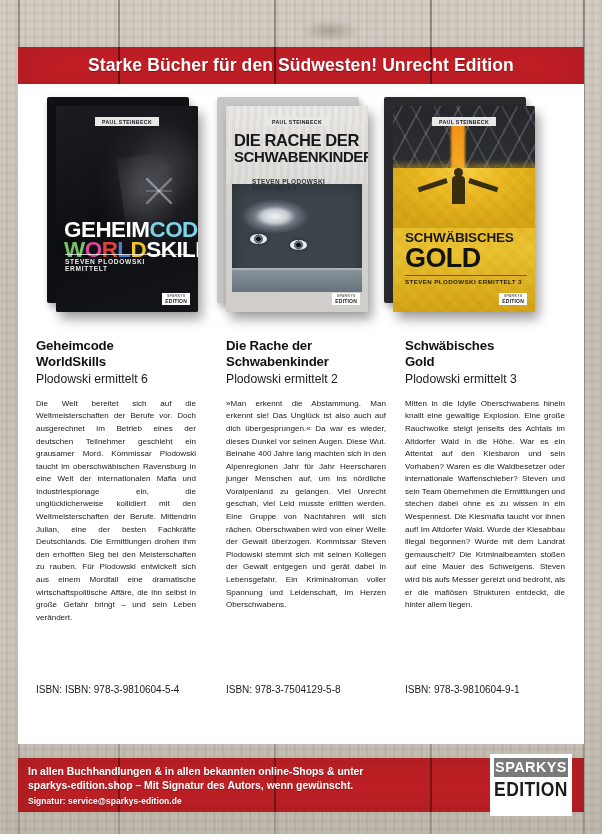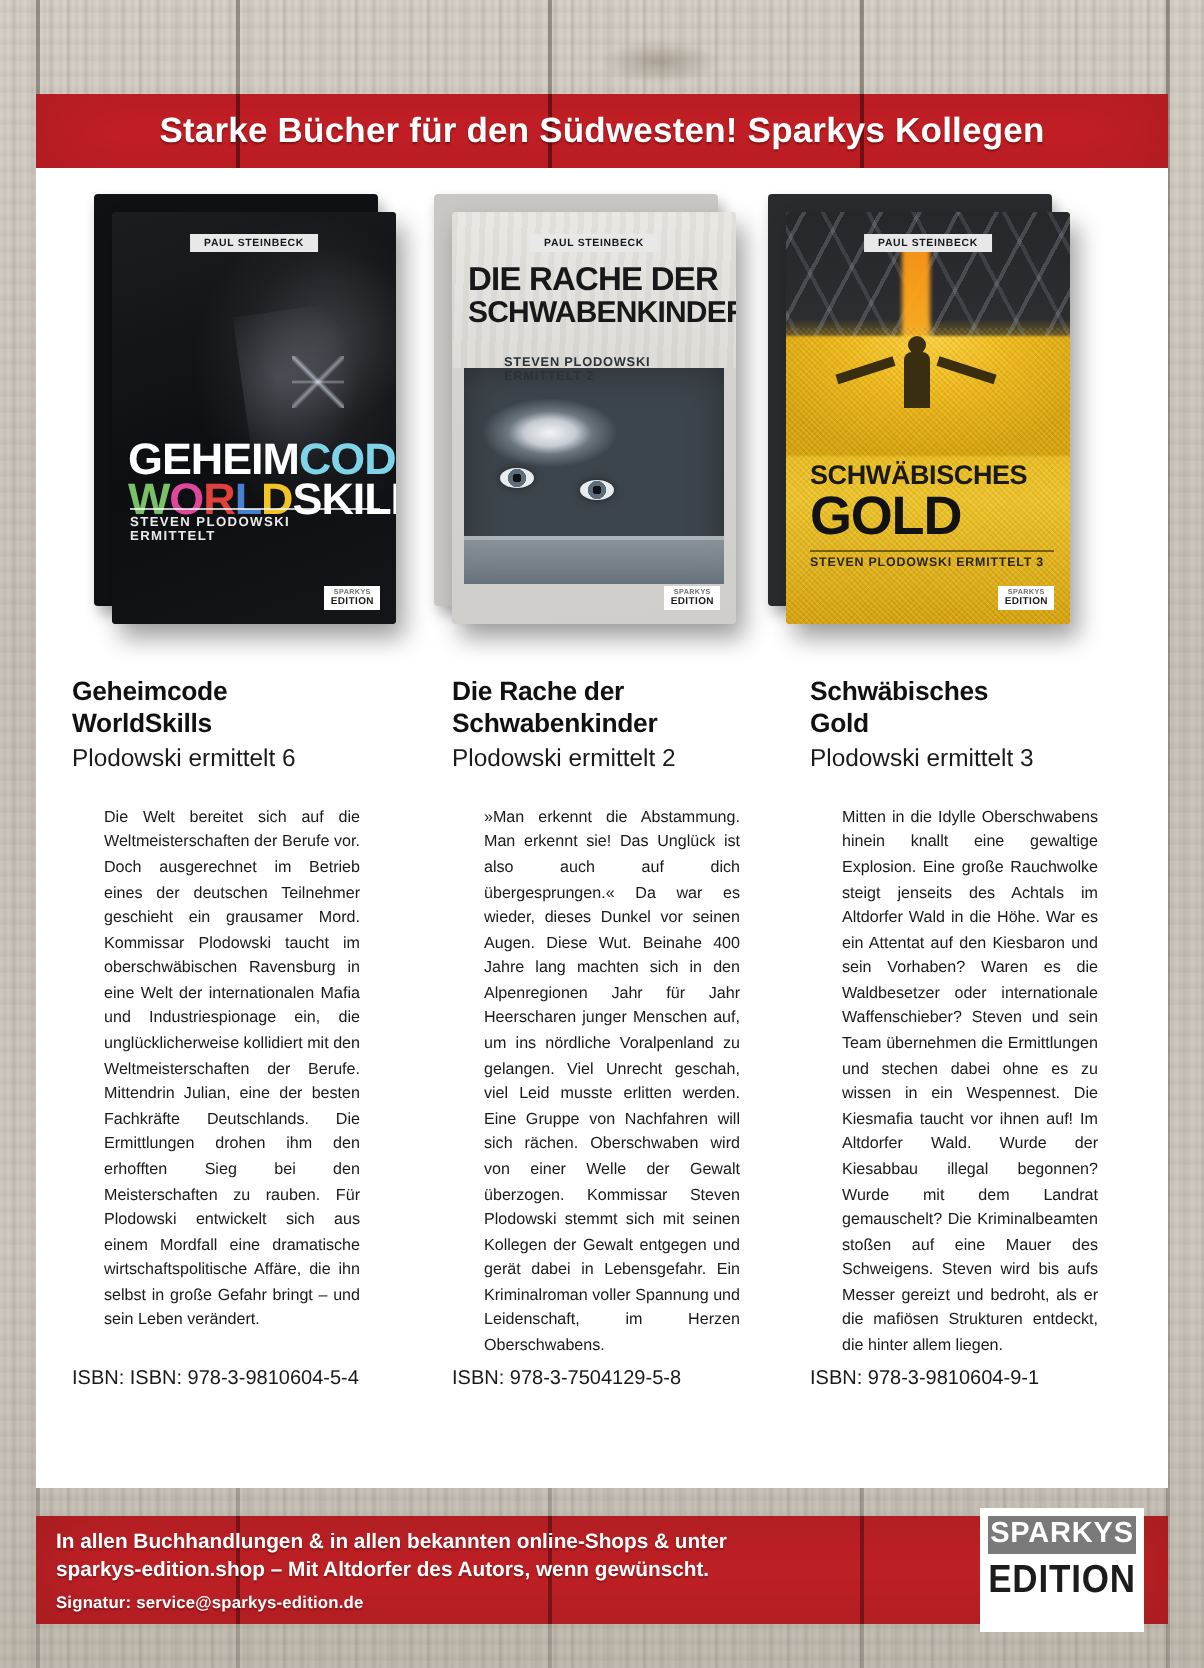--- a/index.html
+++ b/index.html
@@ -434,21 +434,21 @@
     font-size: 12.2px;
     font-weight: normal;
     line-height: 1.2;
     margin: 0 0 11px 0;
   }
   .book-desc {
     color: #1a1a1a;
     font-size: 8.05px;
     line-height: 1.565;
     text-align: justify;
-    margin: 16px;
+    margin: 0;
     hyphens: manual;
   }
   .book-isbn {
     position: absolute;
     top: 345px;
     color: #1a1a1a;
     font-size: 10px;
     line-height: 1.4;
     white-space: nowrap;
   }
@@ -536,21 +536,21 @@
   <div class="plank" style="left:274px;"></div>
   <div class="plank" style="left:430px;"></div>
   <div class="plank" style="left:583px;"></div>
   <div class="knot" style="left:40px;top:700px;width:46px;height:26px;"></div>
   <div class="knot" style="left:300px;top:20px;width:60px;height:22px;"></div>
 
   <div class="top-banner">
     <div class="seam" style="left:100px;"></div>
     <div class="seam" style="left:256px;"></div>
     <div class="seam" style="left:412px;"></div>
-    <div class="top-banner-text">Starke Bücher für den Südwesten! Sparkys Kollegen</div>
+    <div class="top-banner-text">Starke Bücher für den Südwesten! Unrecht Edition</div>
   </div>
 
   <div class="card">
 
     <div class="covers">
 
       <div class="cover-slot c1">
         <div class="stack-back bk1-back"></div>
         <div class="book bk1">
           <div class="face"></div>
@@ -653,21 +653,21 @@
 
     </div>
   </div>
 
   <div class="bottom-banner">
     <div class="seam" style="left:100px;"></div>
     <div class="seam" style="left:256px;"></div>
     <div class="seam" style="left:412px;"></div>
     <div class="bb-text">
       <div class="bb-line">In allen Buchhandlungen &amp; in allen bekannten online-Shops &amp; unter</div>
-      <div class="bb-line">sparkys-edition.shop – Mit Altdorfer des Autors, wenn gewünscht.</div>
+      <div class="bb-line">sparkys-edition.shop – Mit Signatur des Autors, wenn gewünscht.</div>
       <div class="bb-contact">Signatur: service@sparkys-edition.de</div>
     </div>
     <div class="logo-box">
       <div class="logo-top">SPARKYS</div>
       <div class="logo-bottom">EDITION</div>
     </div>
   </div>
 
 </div>
 

